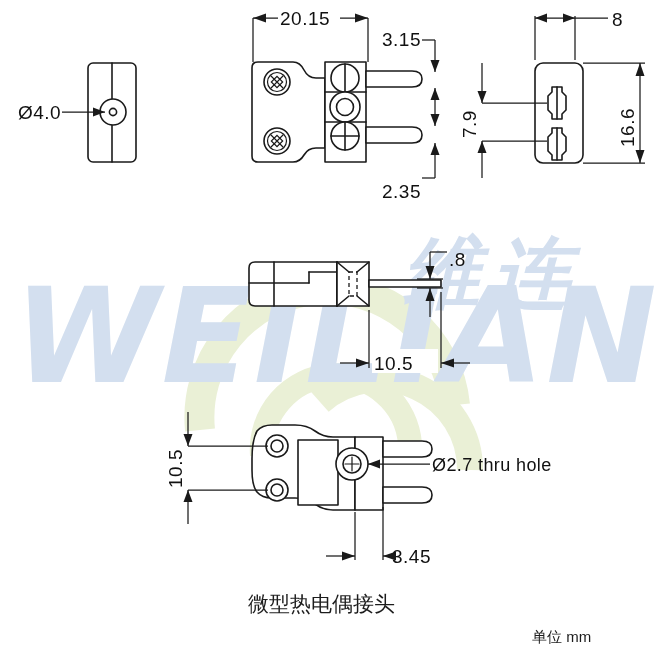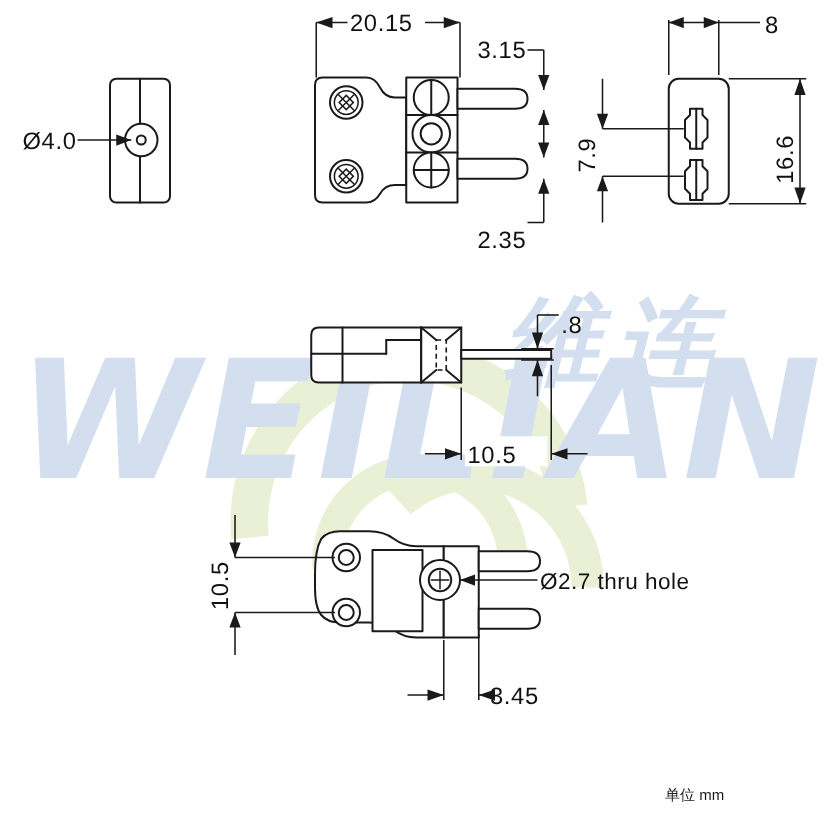--- a/index.html
+++ b/index.html
@@ -83,21 +83,21 @@
     top: 4px;
     font-size: 21px;
     color: #1c1c1c;
     font-family: "Liberation Sans", "DejaVu Sans", sans-serif;
     white-space: nowrap;
   }
   .caption-unit {
     position: absolute;
     left: 532px;
     top: 42px;
-    font-size: 12px;
+    font-size: 15px;
     color: #1c1c1c;
     font-family: "Liberation Sans", "DejaVu Sans", sans-serif;
     white-space: nowrap;
   }
   .wm-word {
     font-family: "DejaVu Sans", sans-serif;
     font-weight: bold;
     font-style: italic;
     font-size: 132px;
     letter-spacing: 2px;
@@ -346,16 +346,17 @@
       <line class="ln-dim" x1="326" y1="556" x2="355" y2="556"></line>
       <polygon points="355,556 342,551.5 342,560.5" fill="#1a1a1a"></polygon>
       <line class="ln-dim" x1="383" y1="556" x2="396" y2="556"></line>
       <polygon points="383,556 396,551.5 396,560.5" fill="#1a1a1a"></polygon>
       <text class="dimtext" x="392" y="563">3.45</text>
     </g>
 
   </svg>
 
   <div class="caption-zone">
+    <div class="caption-main">微型热电偶接头</div>
     <div class="caption-unit">单位 mm</div>
   </div>
 
 </div>
 
 </body></html>

